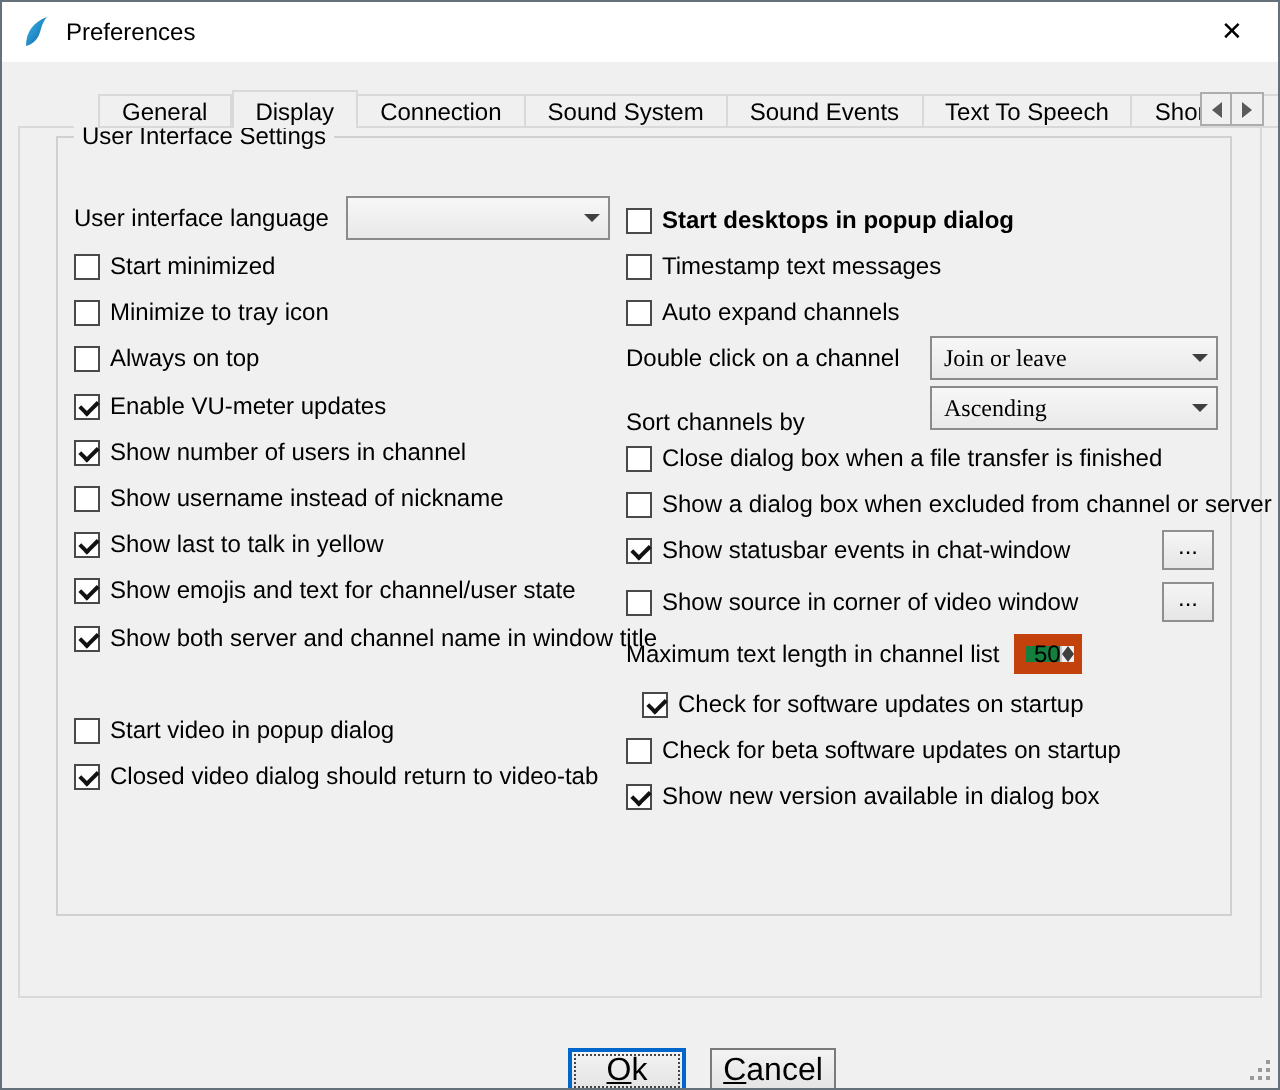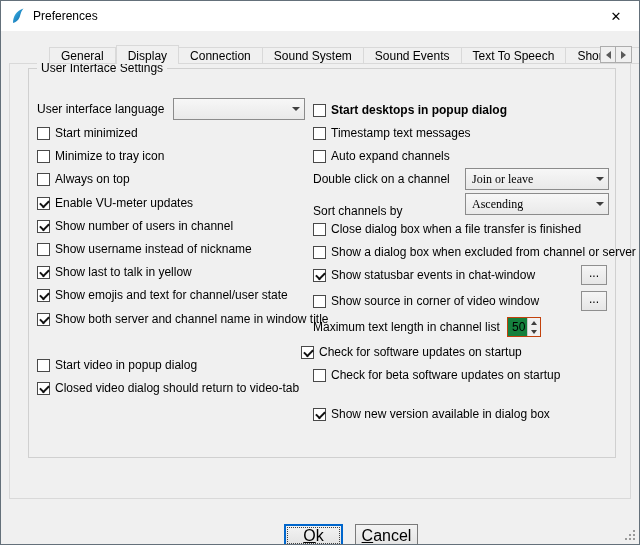--- a/index.html
+++ b/index.html
@@ -54,21 +54,21 @@
   .combo { position:absolute; height:22px; border:1px solid #8b8b8b;
            background:linear-gradient(#f7f7f7,#e9e9e9); display:flex; align-items:center;
            padding-left:6px; font-size:12px;font-family:Liberation Serif, serif; }
   .combo .arrow-zone { margin-left:auto; width:17px; height:100%; display:flex; align-items:center; justify-content:center; flex:none; }
   .combo .tri { width:0; height:0; border-left:4px solid transparent; border-right:4px solid transparent; border-top:4px solid #3f3f3f; }
 
   .btn-more { position:absolute; width:26px; height:20px; border:1px solid #8f8f8f;
               background:linear-gradient(#f5f5f5,#e6e6e6); font-size:12px; font-family:inherit;
               display:flex; align-items:center; justify-content:center; padding-bottom:4px; }
 
-  .spin { position:absolute; width:34px; height:20px; border:1px solid #c2410c; background:#15803d; display:flex;text-align:center; }
+  .spin { position:absolute; width:34px; height:20px; border:6px solid #c2410c; background:#15803d; display:flex;text-align:center; }
   .spin .val { flex:1; display:flex; align-items:center; padding-left:4px; font-size:12px; }
   .spin .arrows { width:13px; display:flex; flex-direction:column; border-left:1px solid #c9c9c9; background:#f0f0f0; }
   .spin .arrows div { flex:1; display:flex; align-items:center; justify-content:center; }
   .tri-up { width:0; height:0; border-left:3px solid transparent; border-right:3px solid transparent; border-bottom:4px solid #3f3f3f; }
   .tri-dn { width:0; height:0; border-left:3px solid transparent; border-right:3px solid transparent; border-top:4px solid #3f3f3f; }
 
   
   .dlg-btn { position:absolute; top:523px; height:23px; font-size:16px; font-family:inherit;
              background:linear-gradient(#f3f3f3,#e3e3e3); border:1px solid #7a7a7a;
              display:flex; align-items:center; justify-content:center; }
@@ -236,29 +236,29 @@
         <span class="arrows">
           <div>
               <span class="tri-up"></span>
             </div>
           <div>
               <span class="tri-dn"></span>
             </div>
         </span>
       </div>
 
-      <div class="row" style="left:272px; top:274px;">
+      <div class="row" style="left:292px; top:274px;">
         <span class="cb checked"></span>
         <span class="lbl">Check for software updates on startup</span>
       </div>
       <div class="row" style="left:284px; top:297px;">
         <span class="cb"></span>
         <span class="lbl">Check for beta software updates on startup</span>
       </div>
-      <div class="row" style="left:284px; top:336px;text-align:right;">
+      <div class="row" style="left:284px; top:320px;text-align:right;">
         <span class="cb checked"></span>
         <span class="lbl">Show new version available in dialog box</span>
       </div>
 
     </div>
   </div>
 
   <button class="dlg-btn default" style="left:283px; width:59px;">
     <span><span class="u">O</span><span>k</span></span>
   </button>

